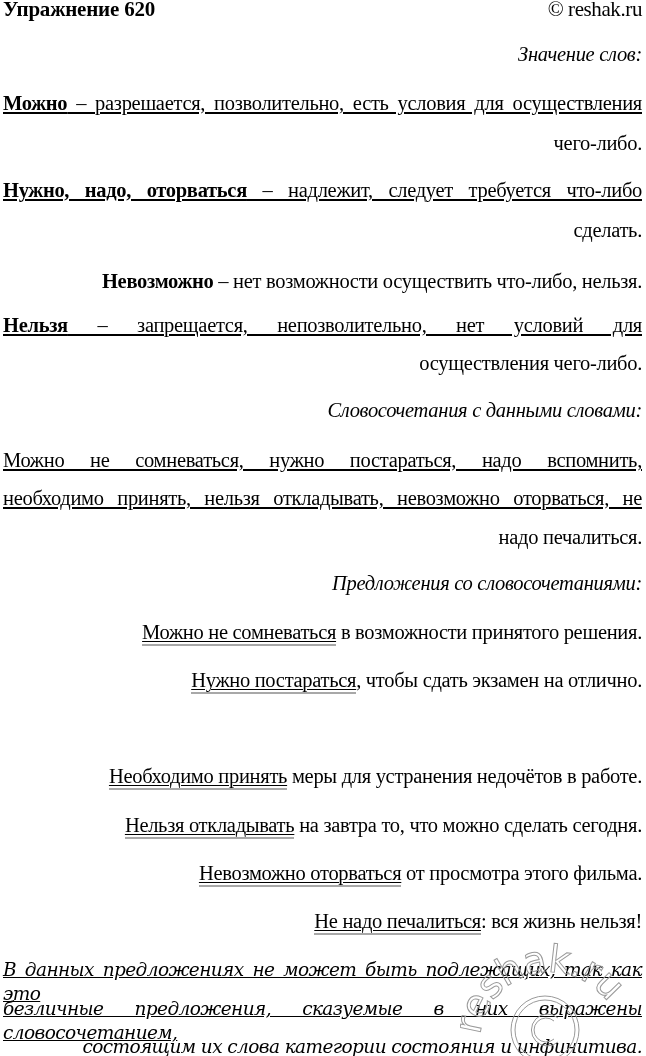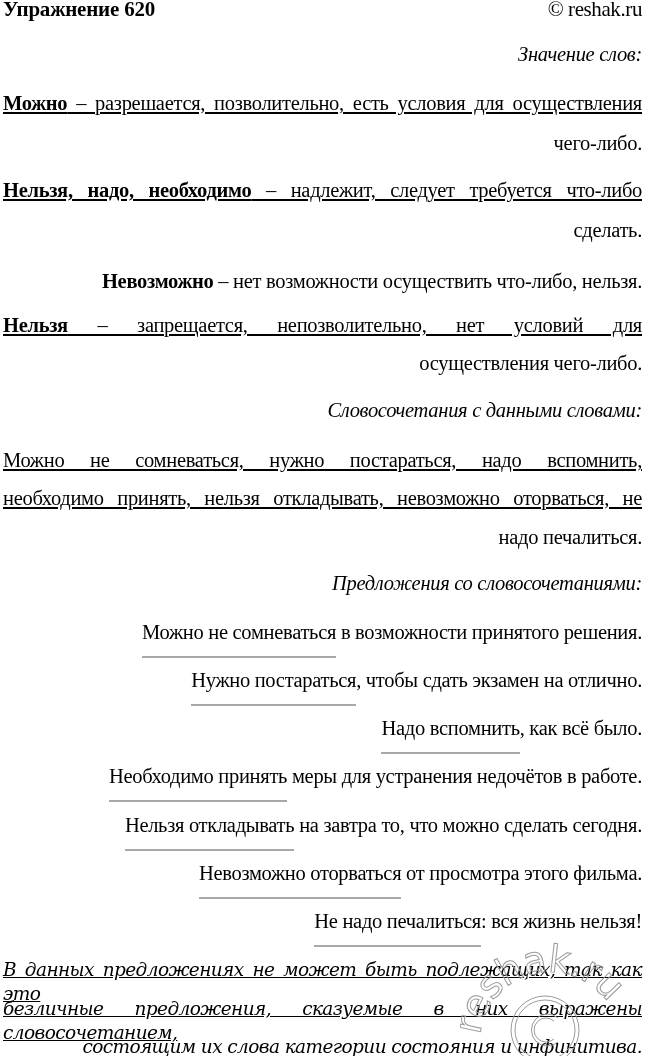--- a/index.html
+++ b/index.html
@@ -18,25 +18,26 @@
   .line {
     position: absolute; left: 3px; right: 4px;
     font-size: 20.5px; line-height: 24px; white-space: nowrap;
     letter-spacing: -0.3px;
     text-align: right;
   }
   .line.justify { text-align: justify; text-align-last: justify; white-space: normal; text-decoration: underline; }
   .italic { font-style: italic; }
   .b { font-weight: bold; }
   .pred {
+    text-decoration: underline;
     text-decoration-color: #000;
     text-underline-offset: 2px;
     text-decoration-thickness: 1px;
     box-shadow: 0 1px 0 0 #fff, 0 3px 0 0 #a8a8a8;
-    padding-bottom: 12px;
+    padding-bottom: 0px;
   }
   .final {
     font-family: "DejaVu Serif", "Liberation Serif", serif;
     font-style: italic; font-size: 18.5px; letter-spacing: -0.6px;
   }
   .watermark {
     position: absolute; left: 460px; top: 920px; width: 186px; height: 136px;
     pointer-events: none;
   }
 </style>
@@ -48,38 +49,37 @@
   <div class="header">
     <span class="title">Упражнение 620</span>
     <span class="copyright">© reshak.ru</span>
   </div>
 
   <div class="line italic" style="top:42px">Значение слов:</div>
 
   <div class="line justify" style="top:91px"><span class="b">Можно</span><span> – разрешается, позволительно, есть условия для осуществления</span></div>
   <div class="line" style="top:131px">чего-либо.</div>
 
-  <div class="line justify" style="top:178px"><span class="b">Нельзя, надо, необходимо</span><span> – надлежит, следует требуется что-либо</span></div>
+  <div class="line justify" style="top:178px"><span class="b">Нужно, надо, оторваться</span><span> – надлежит, следует требуется что-либо</span></div>
   <div class="line" style="top:218px">сделать.</div>
 
   <div class="line" style="top:269px"><span class="b">Невозможно</span><span> – нет возможности осуществить что-либо, нельзя.</span></div>
 
   <div class="line justify" style="top:313px"><span class="b">Нельзя</span><span> – запрещается, непозволительно, нет условий для</span></div>
   <div class="line" style="top:351px">осуществления чего-либо.</div>
 
   <div class="line italic" style="top:398px">Словосочетания с данными словами:</div>
   <div class="line justify" style="top:486px">необходимо принять, нельзя откладывать, невозможно оторваться, не</div>
   <div class="line justify" style="top:448px">Можно не сомневаться, нужно постараться, надо вспомнить,</div>
   <div class="line" style="top:525px">надо печалиться.</div>
 
   <div class="line italic" style="top:571px">Предложения со словосочетаниями:</div>
 
   <div class="line" style="top:620px"><span class="pred">Можно не сомневаться</span><span> в возможности принятого решения.</span></div>
   <div class="line" style="top:668px"><span class="pred">Нужно постараться</span><span>, чтобы сдать экзамен на отлично.</span></div>
-  <div class="line" style="top:716px"><span class="pred">Надо вспомнить</span><span>, как всё было.</span></div>
   <div class="line" style="top:764px"><span class="pred">Необходимо принять</span><span> меры для устранения недочётов в работе.</span></div>
   <div class="line" style="top:813px"><span class="pred">Нельзя откладывать</span><span> на завтра то, что можно сделать сегодня.</span></div>
   <div class="line" style="top:861px"><span class="pred">Невозможно оторваться</span><span> от просмотра этого фильма.</span></div>
   <div class="line" style="top:909px"><span class="pred">Не надо печалиться</span><span>: вся жизнь нельзя!</span></div>
 
   <div class="line justify final" style="top:958px">В данных предложениях не может быть подлежащих, так как это</div>
   <div class="line justify final" style="top:997px">безличные предложения, сказуемые в них выражены словосочетанием,</div>
   <div class="line final" style="top:1035px">состоящим их слова категории состояния и инфинитива.</div>
 
   <svg class="watermark" viewBox="0 0 186 136">

